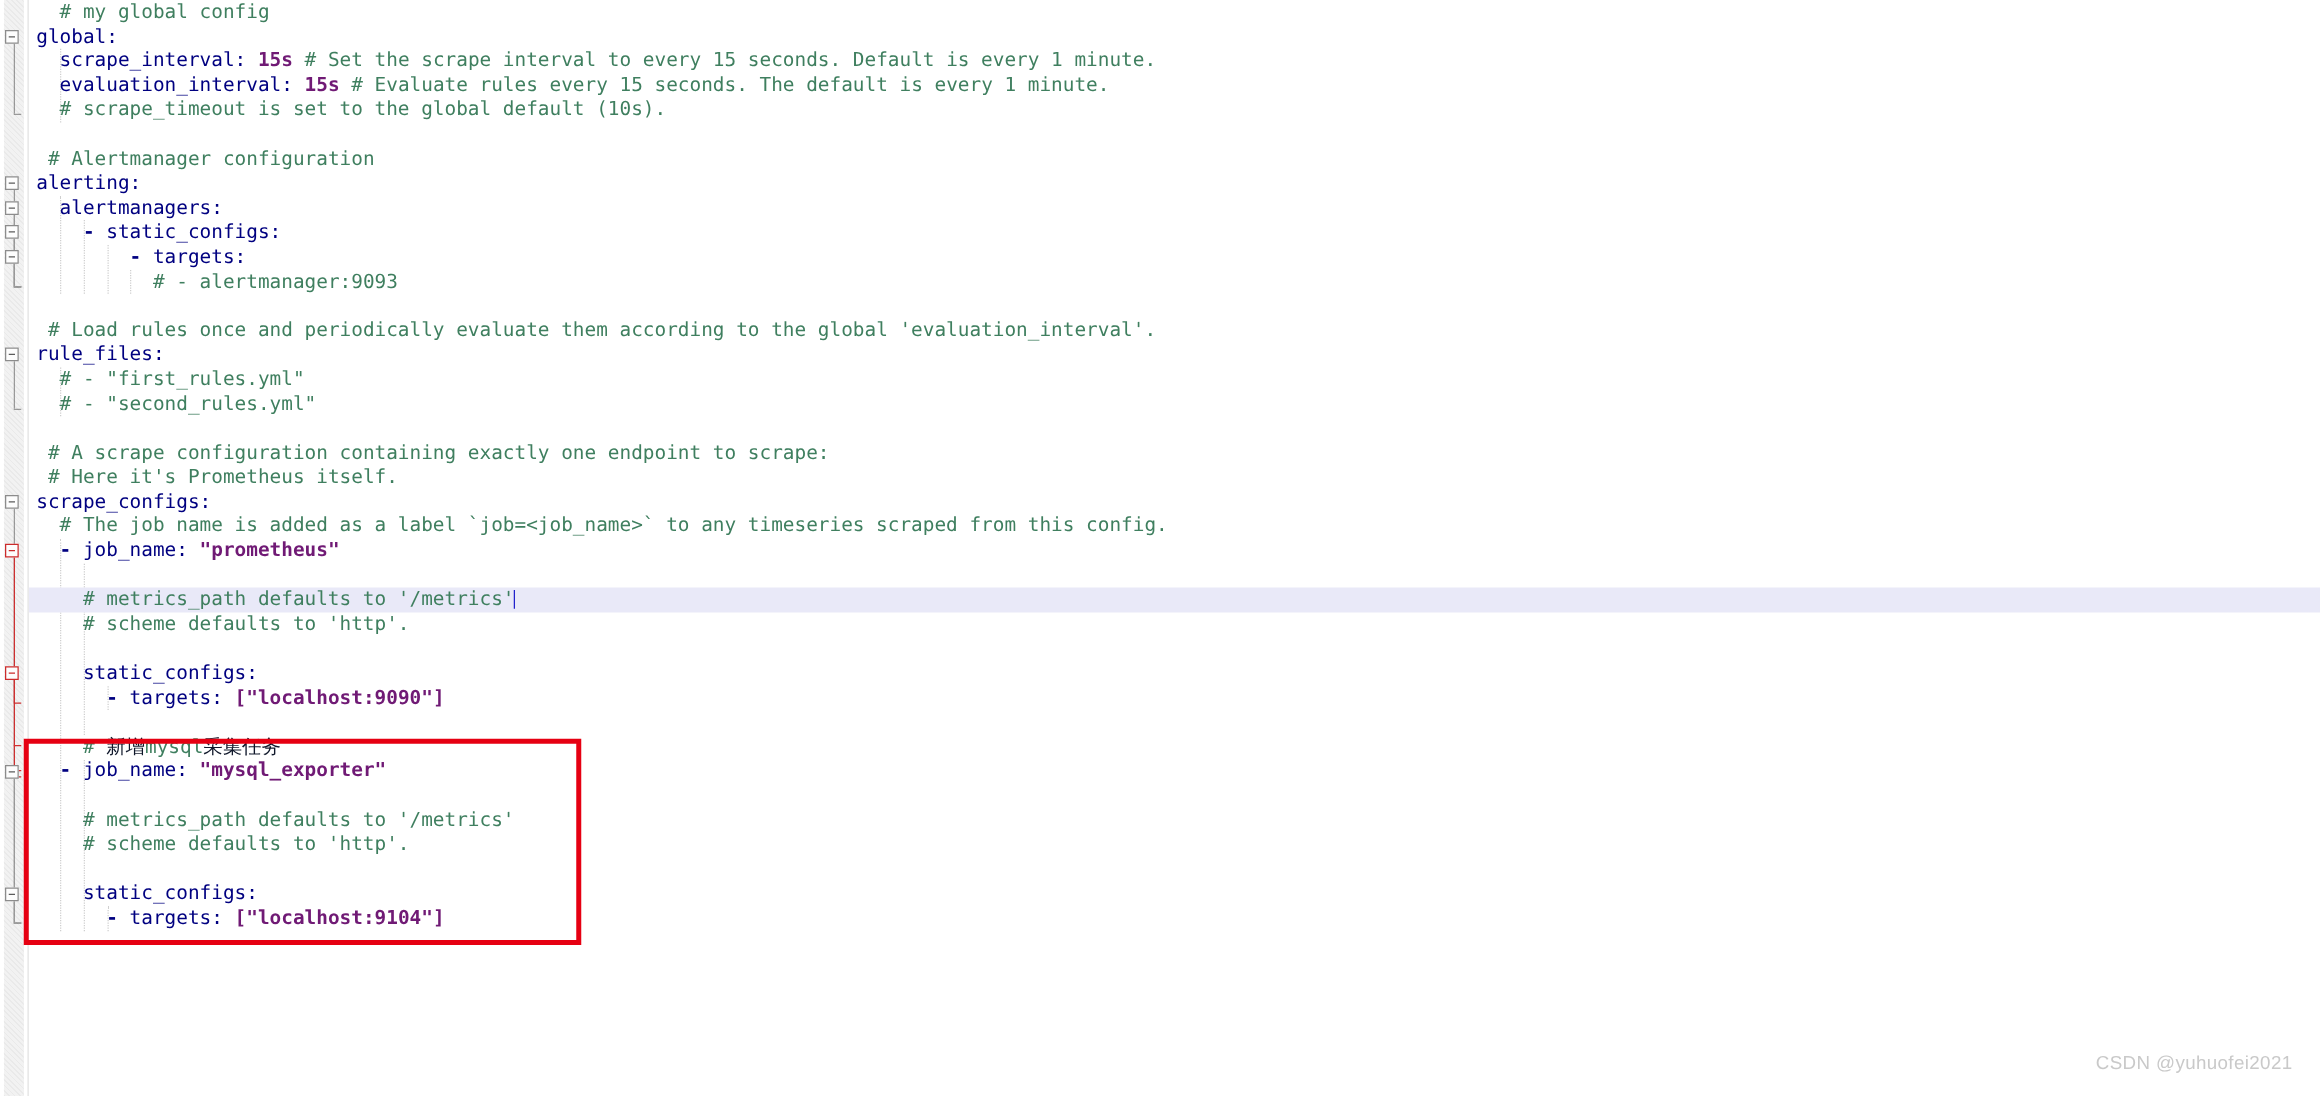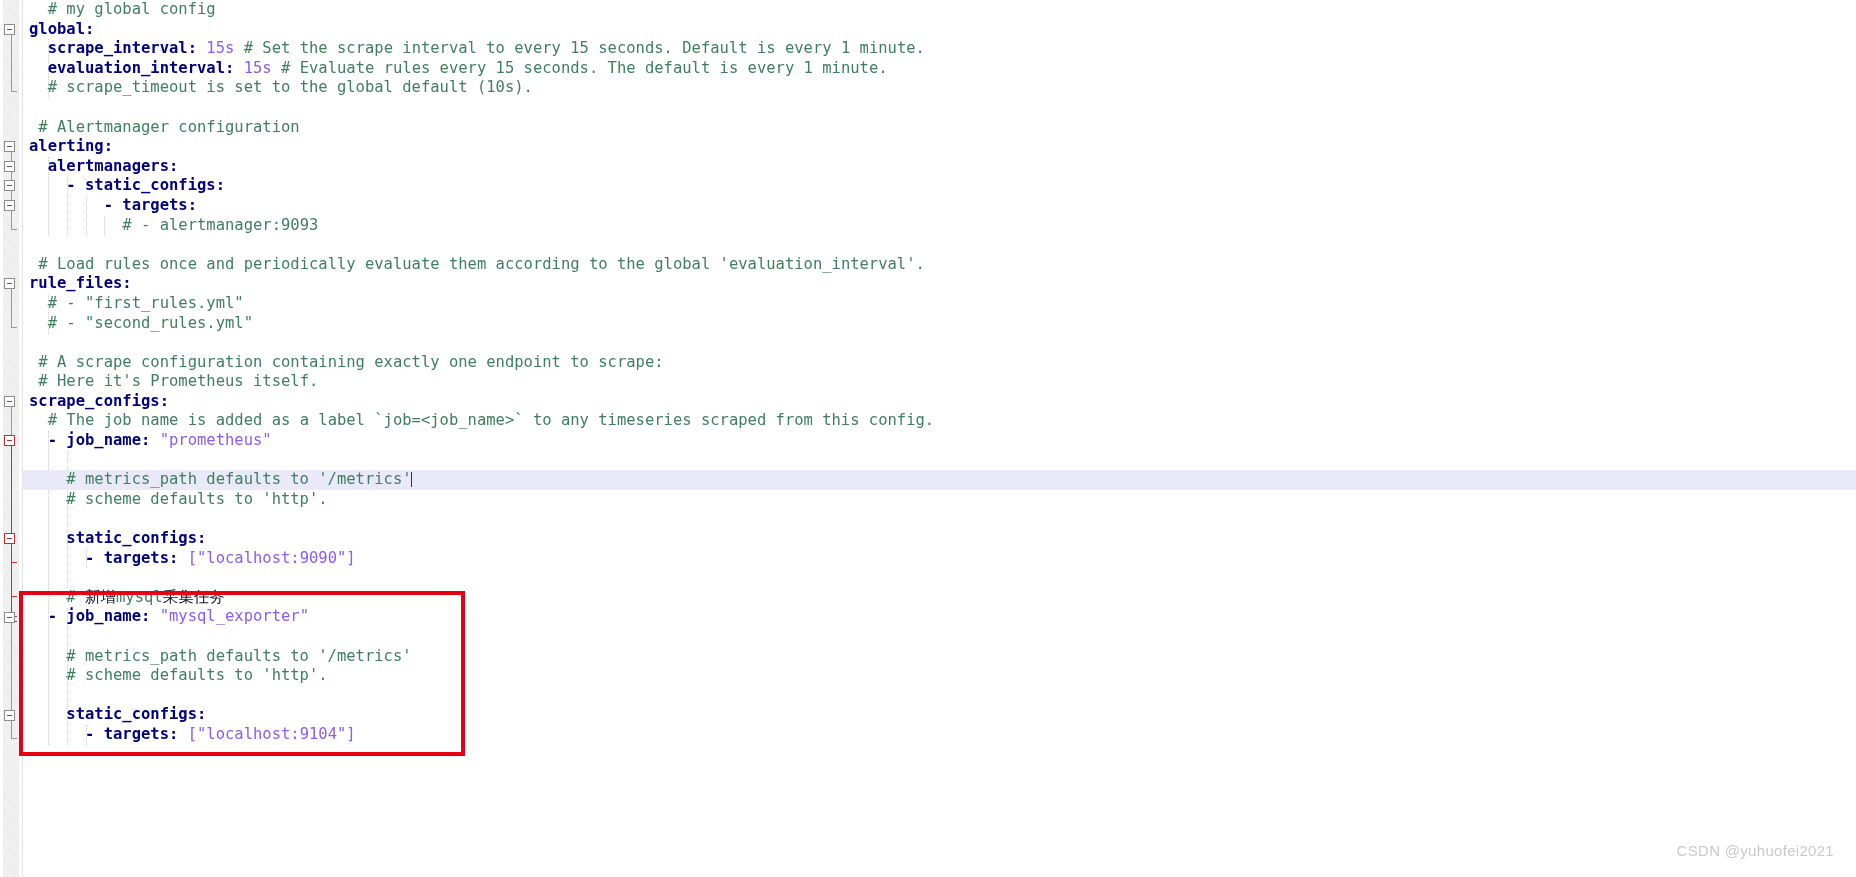--- a/index.html
+++ b/index.html
@@ -87,23 +87,23 @@
   }
 
   
   .guides{position:absolute;top:0;left:0;right:0;bottom:0;pointer-events:none;z-index:0;}
   .guide{position:absolute;width:1px;border-left:1px dotted #cfcfcf;}
 
   .code .line>span{position:relative;z-index:1;}
 
   
   .cmt{color:#3f7f5f;}
-  .key{color:#000080;font-weight:bold;}
+  .key{color:#000080;font-weight:normal;}
   .dash{color:#000080;font-weight:bold;}
-  .plain{color:#8b5cf6;}
+  .plain{color:#701a75;font-weight:bold;}
   .cjk{font-family:"DejaVu Sans","Liberation Sans",sans-serif;color:#0f172a;}
 
   
   .caret{
     display:inline-block;width:1px;height:15px;
     background:#2222cc;vertical-align:-3px;
     margin-left:-1px;
   }
 
   

